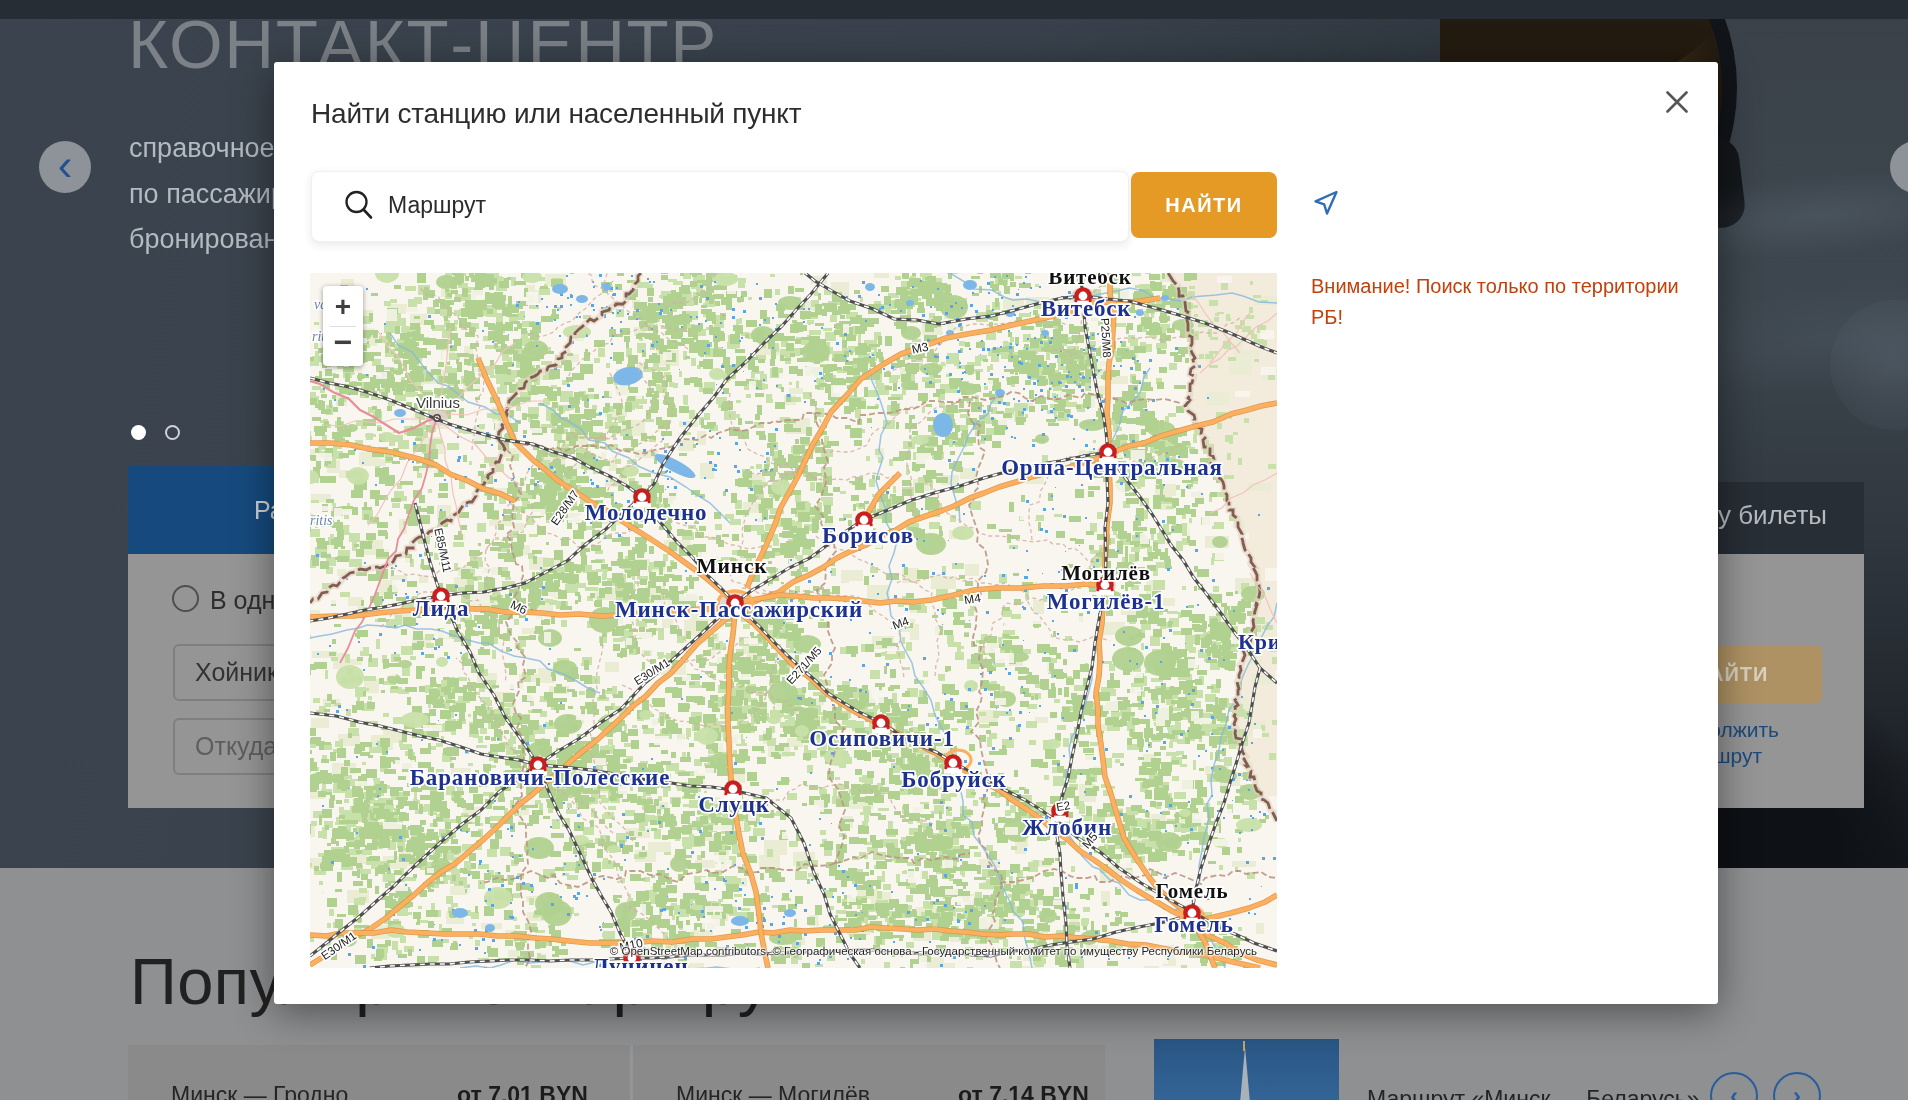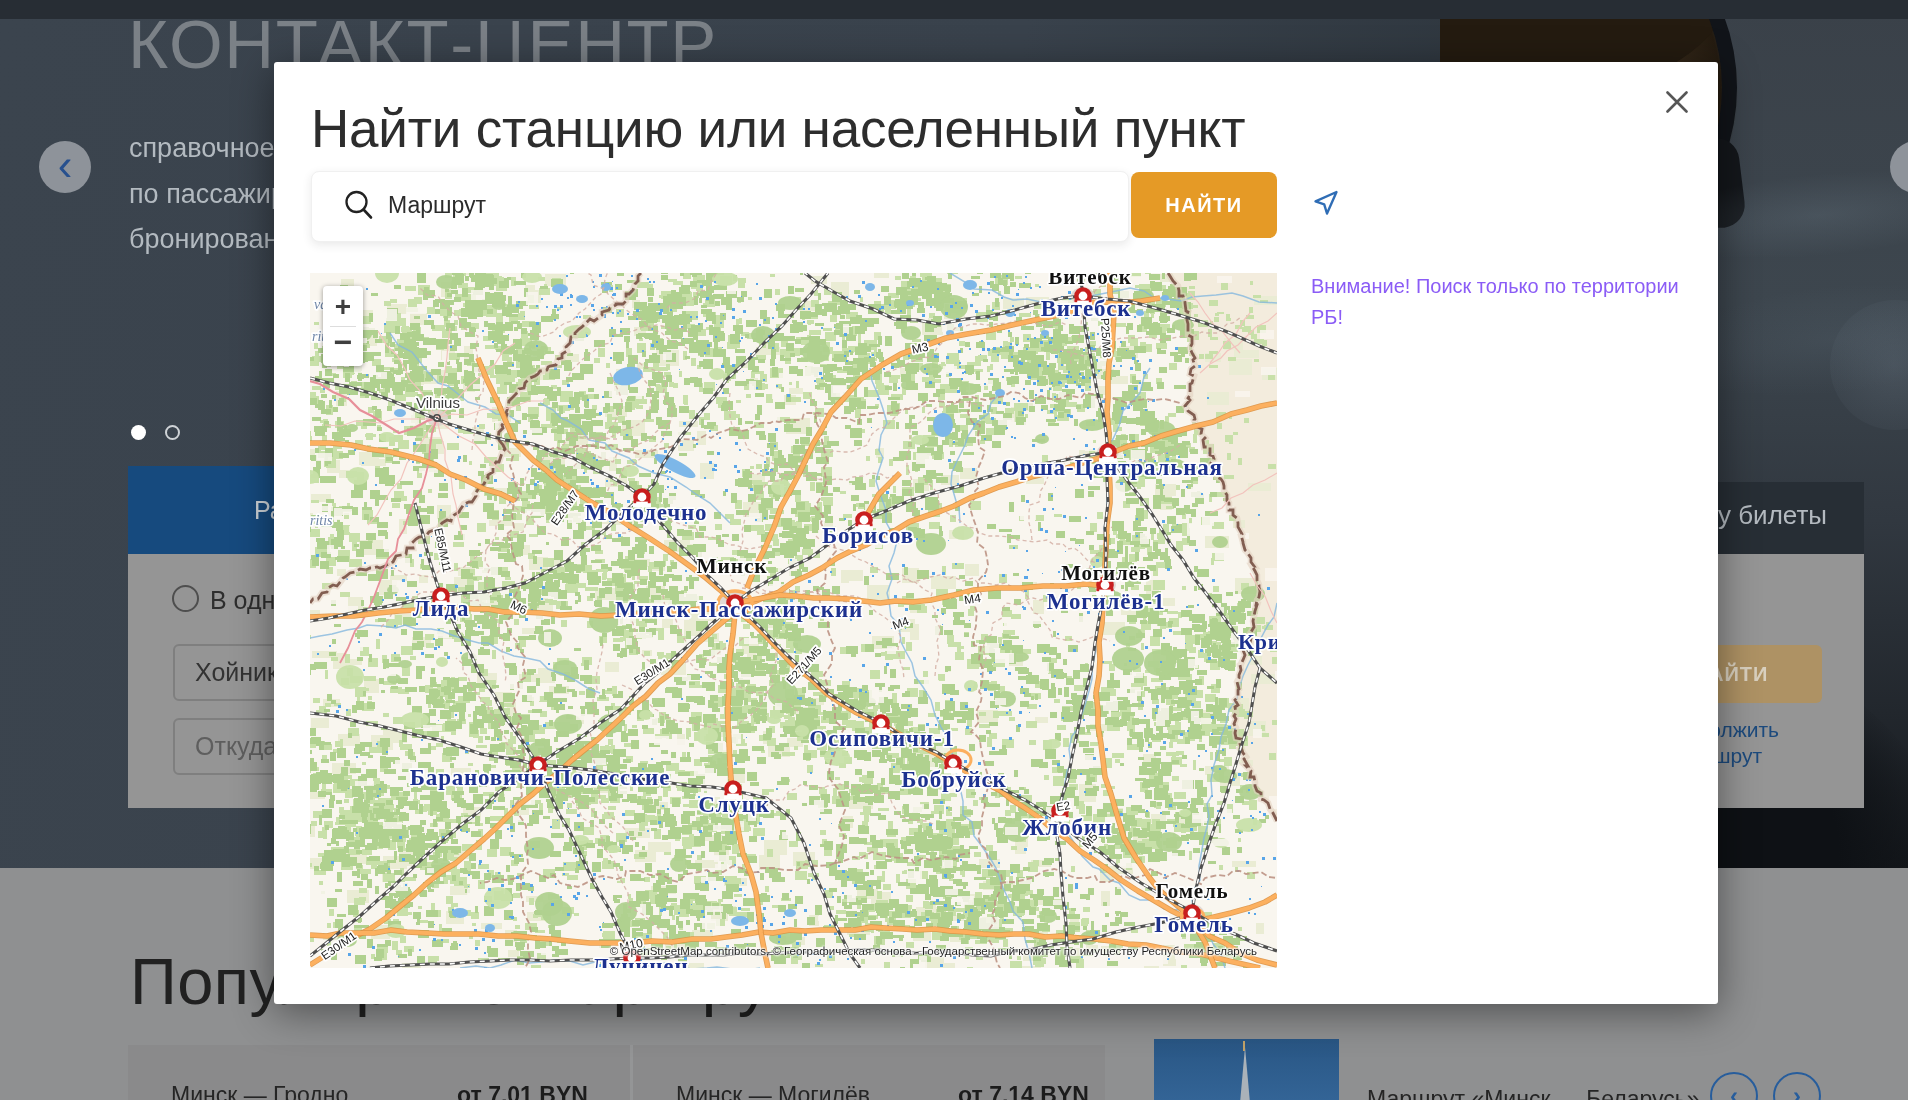--- a/index.html
+++ b/index.html
@@ -64,31 +64,31 @@
   .spire { position:absolute; left:86px; top:8px; width:0px; height:0px;
      border-left:5px solid transparent; border-right:5px solid transparent; border-bottom:56px solid #aab2b9; }
   .spiretip { position:absolute; left:89px; top:2px; width:2px; height:10px; background:#c2a36a; }
   #imgcard-text { position:absolute; left:1367px; top:218px; color:#252525; font-size:23px; }
   .nav-circ { position:absolute; top:204px; width:48px; height:48px; border-radius:50%;
      border:2px solid #275d9c; color:#275d9c; text-align:center; line-height:44px; font-size:24px; font-weight:bold; }
   
   #modal { position:absolute; left:274px; top:62px; width:1444px; height:942px; background:#ffffff;
      border-radius:3px; box-shadow:0 8px 40px rgba(0,0,0,0.45); }
   #mclose { position:absolute; left:1392px; top:29px; width:22px; height:22px; }
-  #mtitle { position:absolute; left:37px; top:36px; font-size:53px; font-weight:500; color:#2d2d2d; letter-spacing:-0.2px;}
+  #mtitle { position:absolute; left:37px; top:36px; font-size:28px; font-weight:500; color:#2d2d2d; letter-spacing:-0.2px;}
   #msearch { position:absolute; left:37px; top:109px; width:818px; height:71px; background:#fff;
      border:1px solid #f0f0f0; border-radius:8px; box-shadow:0 3px 10px rgba(40,40,40,0.10); }
   #msearch-text { position:absolute; left:114px; top:130px; font-size:23px; color:#2b2b2b; }
   #mbtn { position:absolute; left:857px; top:110px; width:146px; height:66px; background:#e59a26;
      border-radius:8px; color:#fff; font-size:20px; font-weight:bold; text-align:center; line-height:66px;
      letter-spacing:1.5px; }
   #mloc-ico { position:absolute; left:1038px; top:128px; }
   #mloc { position:absolute; left:1076px; top:132px; font-size:20px; color:#333;
      padding-bottom:4px; background-image:repeating-linear-gradient(90deg,#5c5c5c 0 3px,transparent 3px 6px); background-position:0 100%; background-size:100% 1.8px; background-repeat:no-repeat; }
-  #mwarn { position:absolute; left:1037px; top:209px; width:400px; font-size:20px; line-height:31px; color:#8b5cf6; }
+  #mwarn { position:absolute; left:1037px; top:209px; width:400px; font-size:20px; line-height:31px; color:#c2410c; }
   #mapbox { position:absolute; left:36px; top:211px; width:967px; height:695px; overflow:hidden; background:#f7f3ea; }
   #attrib { position:absolute; right:20px; top:672px; white-space:nowrap; text-align:left; font-size:11.5px; color:#1f1f1f;
      text-shadow:0 0 2px #fff,0 0 2px #fff,0 0 3px #fff,1px 1px 2px #fff,-1px -1px 2px #fff; }
   #zoomctl { position:absolute; left:13px; top:13px; width:40px; height:80px; background:#fff; border-radius:4px;
      box-shadow:0 1px 5px rgba(0,0,0,0.4); }
   #zoomctl .zdiv { position:absolute; left:7px; top:40px; width:26px; height:1px; background:#ddd; }
   .zplus  { position:absolute; left:0; top:4px;  width:40px; height:33px; color:#3f3f3f; font-size:28px; font-weight:bold; text-align:center; line-height:33px;}
   .zminus { position:absolute; left:0; top:42px; width:40px; height:33px; color:#3f3f3f; font-size:32px; font-weight:bold; text-align:center; line-height:29px;}
 </style>
 </head>

